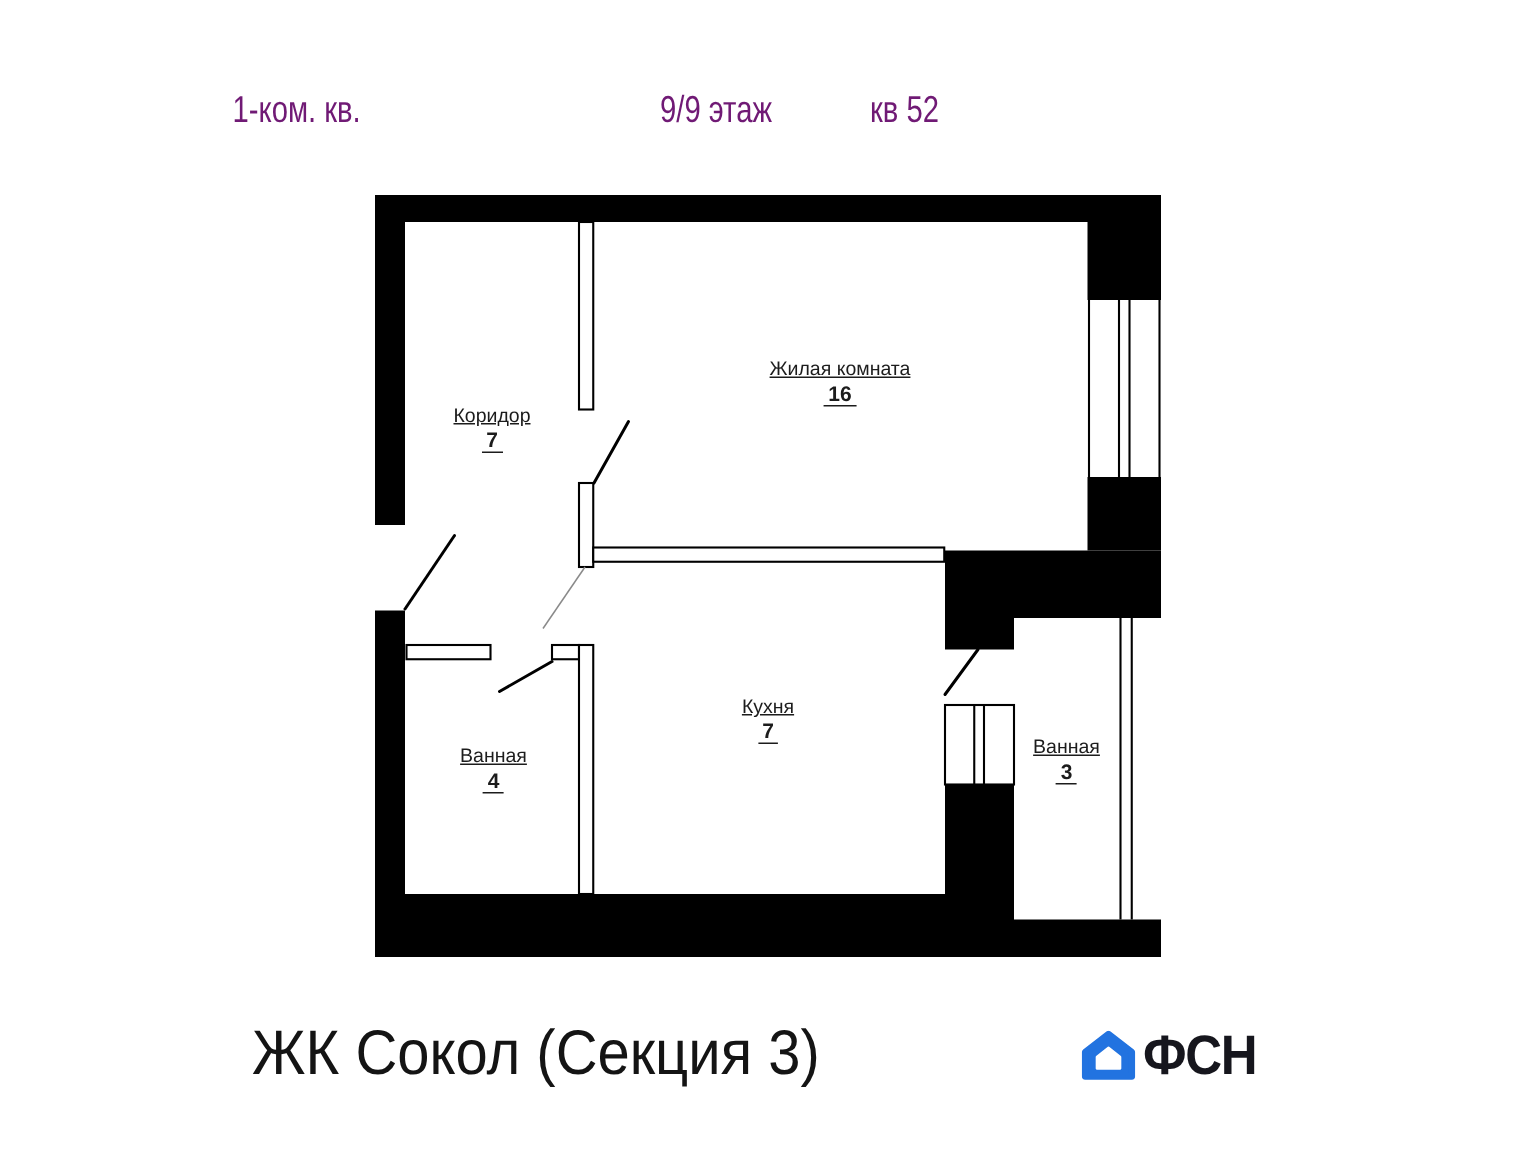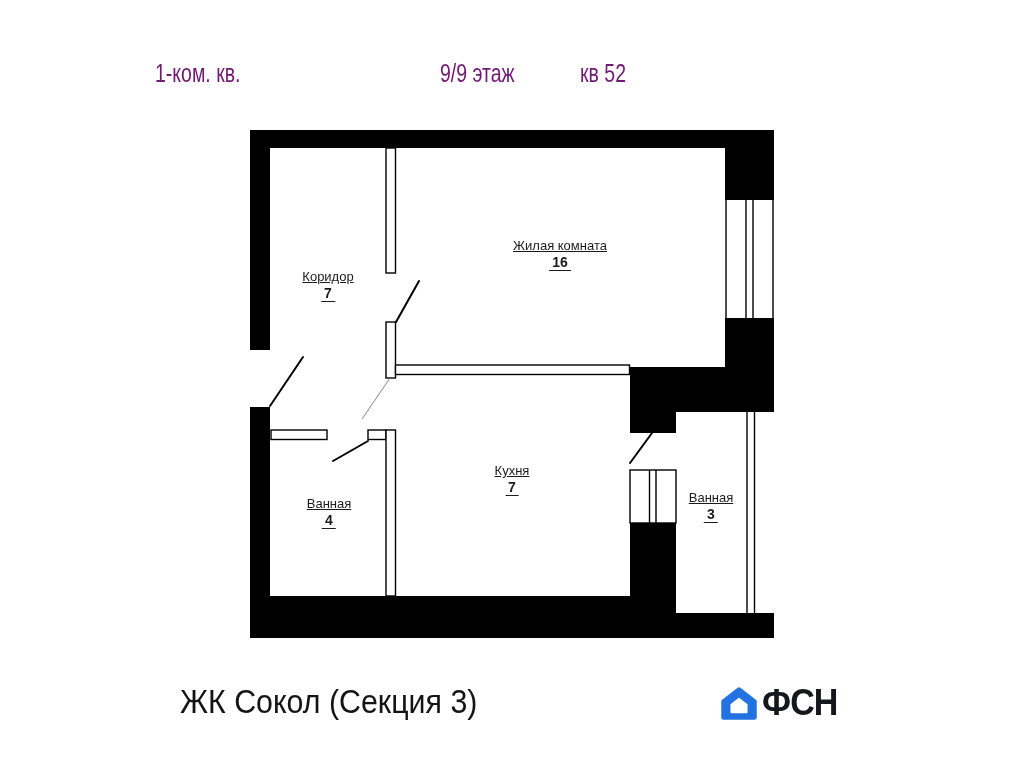--- a/index.html
+++ b/index.html
@@ -15,23 +15,23 @@
   .plan{position:absolute;left:0;top:0;}
 
   
   .room-label{position:absolute;transform:translateX(-50%);text-align:center;
               color:#1c1c1c;white-space:nowrap;}
   .room-name{font-size:13px;line-height:15px;text-decoration:underline;}
   .room-area{display:inline-block;font-size:14px;line-height:16px;margin-top:1px;
              border-bottom:1.3px solid #1c1c1c;padding:0 3px;font-weight:bold;}
 
   
-  .footer-text{position:absolute;left:180px;top:684px;font-size:33px;line-height:36px;
+  .footer-text{position:absolute;left:168px;top:684px;font-size:42px;line-height:36px;
                color:#141414;white-space:nowrap;}
-  .logo{position:absolute;left:721px;top:686px;display:flex;align-items:flex-start;}
+  .logo{position:absolute;left:721px;top:686px;display:flex;align-items:center;}
   .logo-house{display:block;margin-top:1px;}
   .logo-text{font-size:37px;line-height:33px;font-weight:bold;letter-spacing:-1px;
              color:#16161d;margin-left:5px;transform:scaleX(0.92);transform-origin:0 50%;}
 </style>
 </head>
 <body>
 
 <div class="canvas">
 
   <div class="title-item" style="left:155px">

